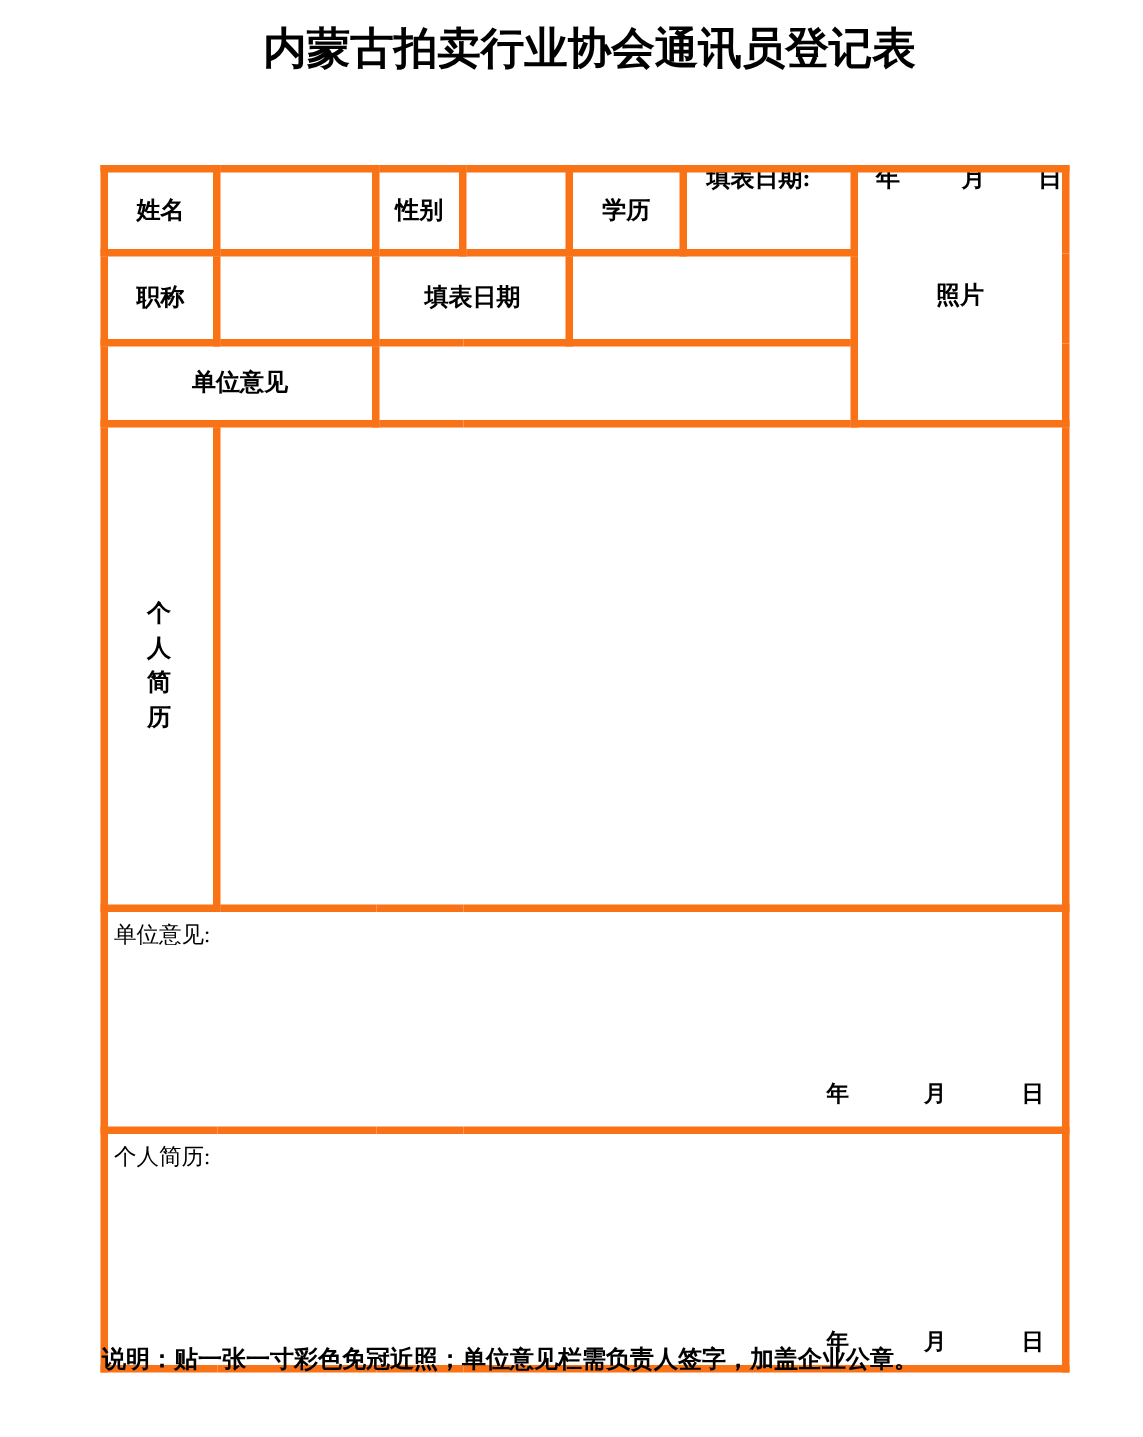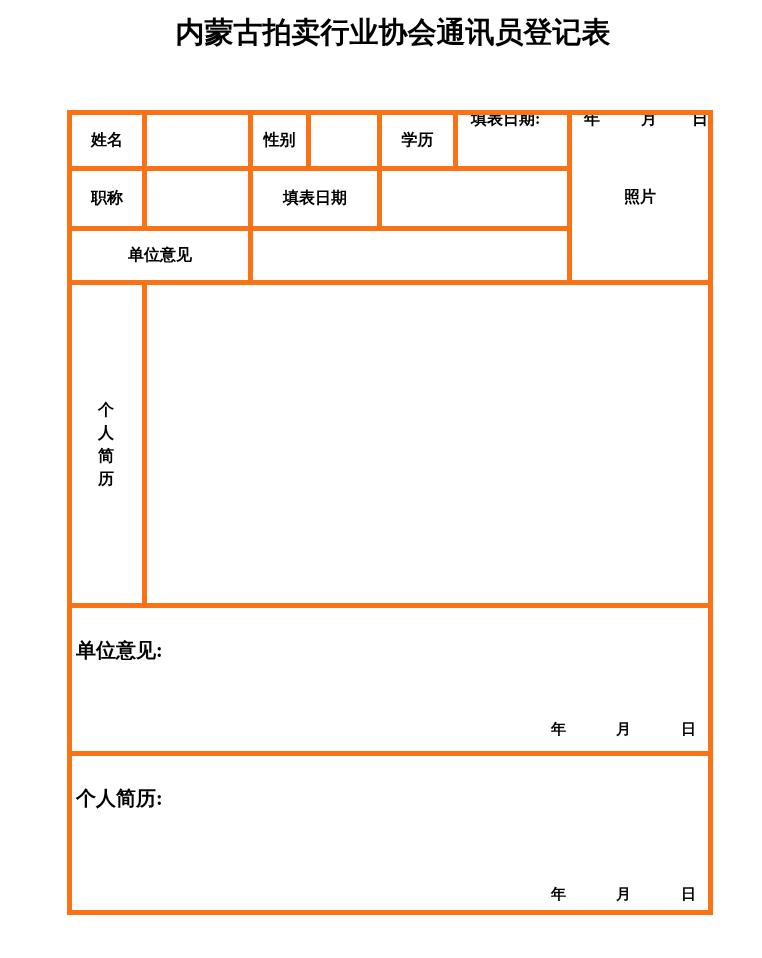--- a/index.html
+++ b/index.html
@@ -77,24 +77,23 @@
   }
   td.opinion {
     position: relative;
     text-align: left;
     vertical-align: top;
   }
   .op-label {
     position: absolute;
     top: 6px;
     left: 4px;
-    font-size: 20px;
-    font-weight: bold;
+    font-size: 15px;
+    font-weight: normal;
     white-space: nowrap;
-    margin-top: 23px;
   }
   .stamp {
     position: absolute;
     right: 12px;
     bottom: 12px;
     display: flex;
     gap: 50px;
     font-size: 15px;
     font-weight: bold;
   }
@@ -174,14 +173,15 @@
           <span class="stamp">
             <span>年</span>
             <span>月</span>
             <span>日</span>
           </span>
         </td>
       </tr>
     </tbody>
   </table>
 
+  <div class="note">说明：贴一张一寸彩色免冠近照；单位意见栏需负责人签字，加盖企业公章。</div>
 
 </div>
 
 </body></html>

